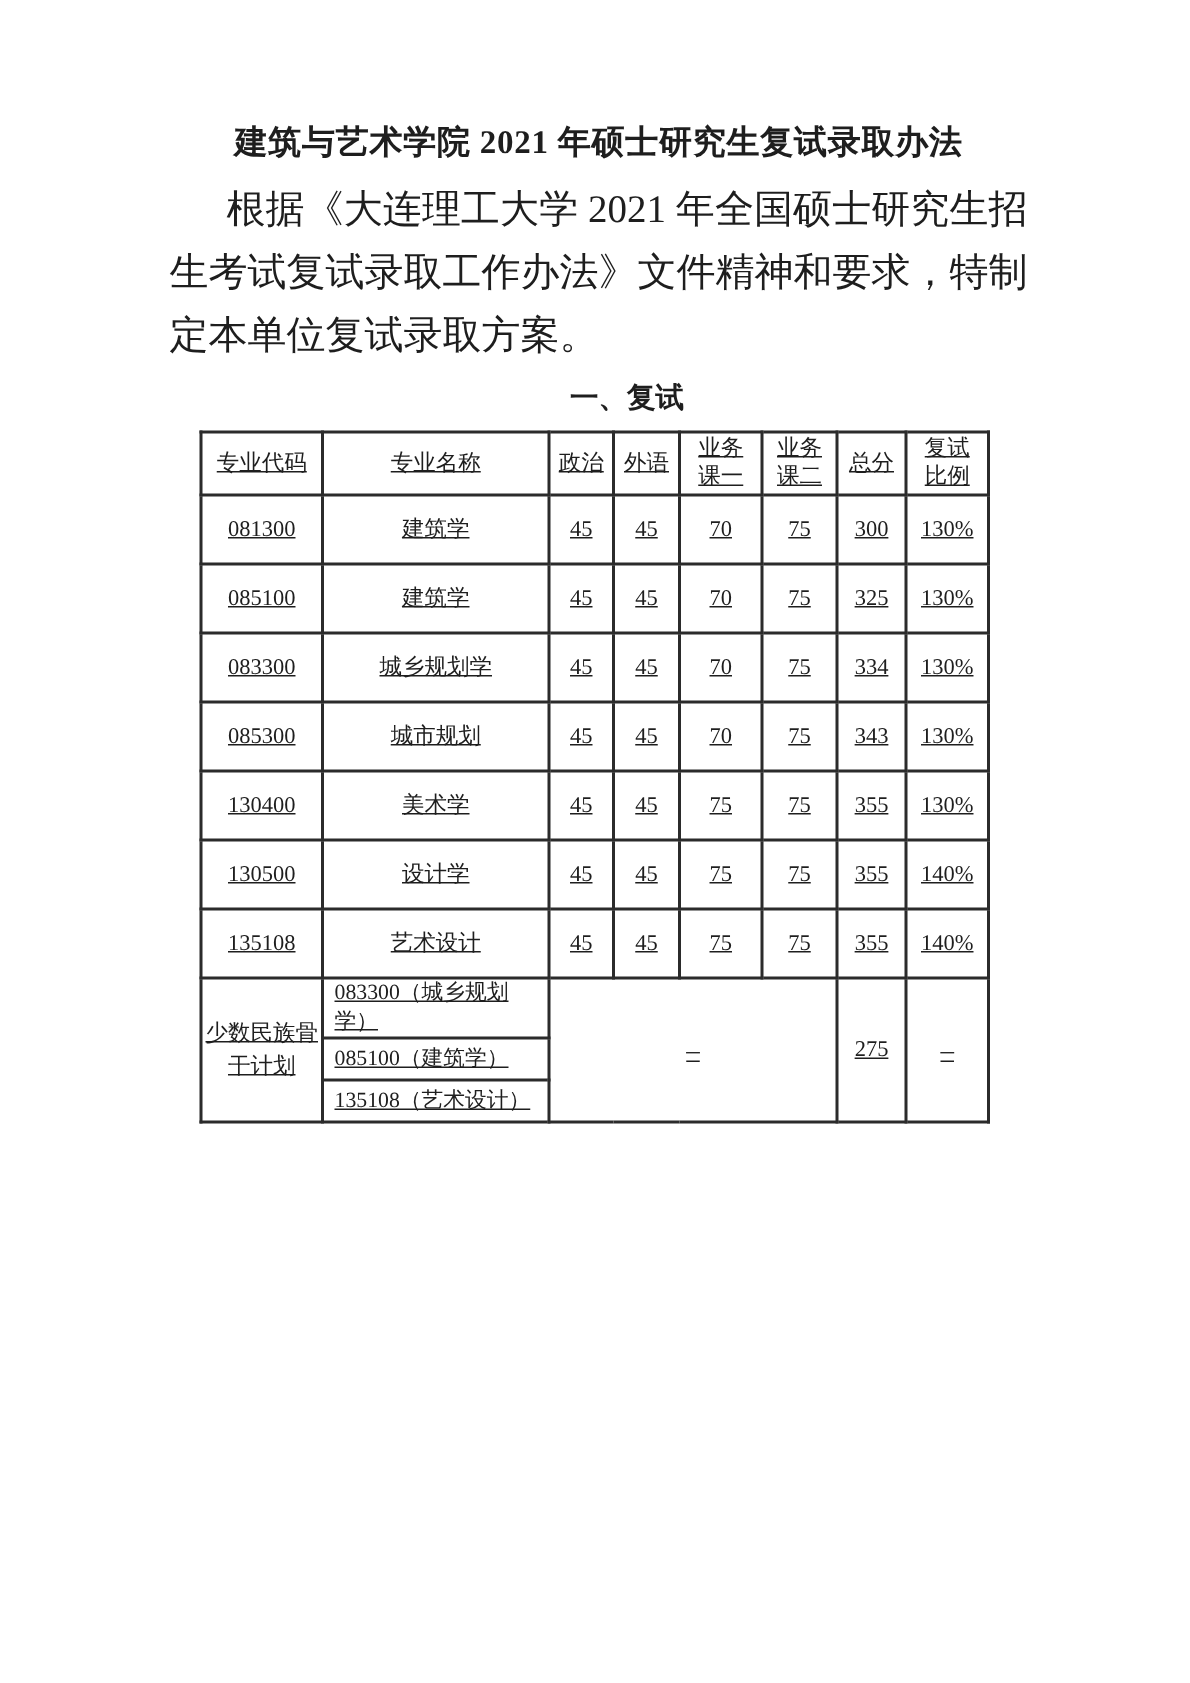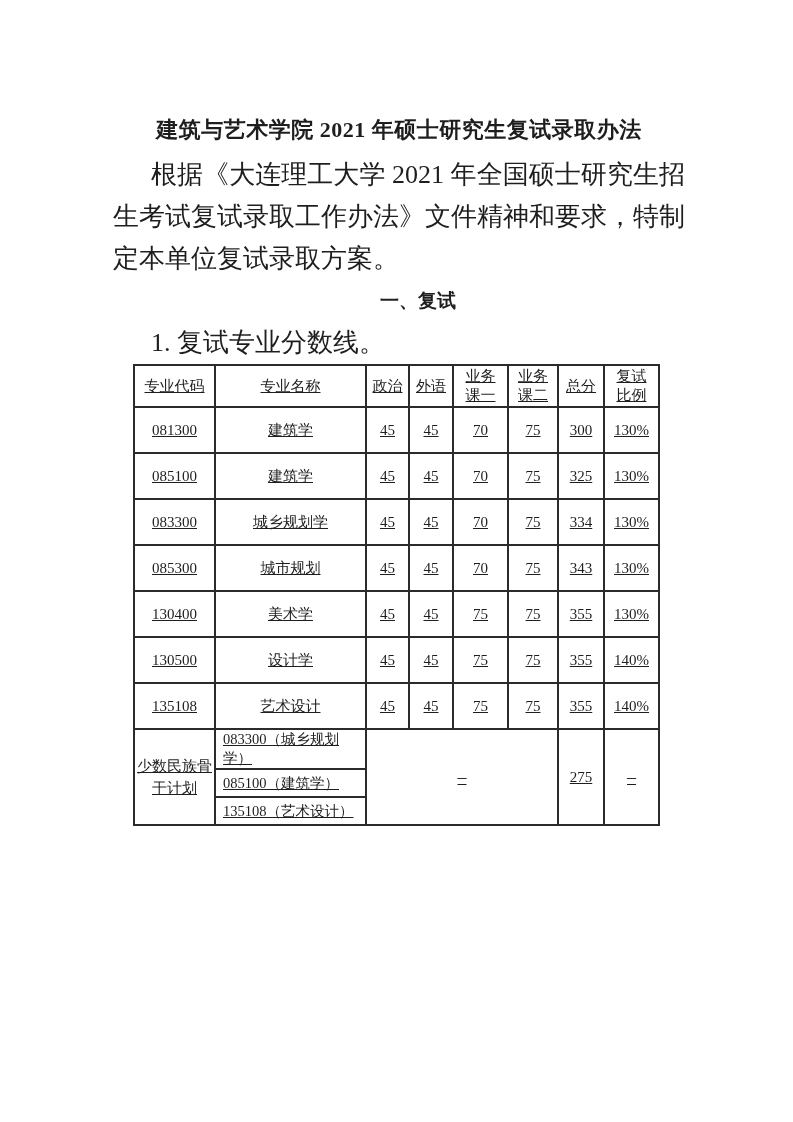--- a/index.html
+++ b/index.html
@@ -11,21 +11,21 @@
     width: 793px;
     height: 1122px;
     font-family: "Liberation Serif", "DejaVu Serif", serif;
     color: #1e1e1e;
     overflow: hidden;
   }
   .page {
     box-sizing: border-box;
     width: 793px;
     height: 950px;
-    padding: 115px 108px 0 113px;
+    padding: 80px 108px 0 113px;
     background: #ffffff;
   }
   .doc-title {
     font-size: 22px;
     font-weight: bold;
     text-align: center;
     margin: 0 0 9px 0;
     line-height: 30px;
     letter-spacing: 0.5px;
   }
@@ -86,21 +86,20 @@
 
   <h1 class="doc-title">建筑与艺术学院 2021 年硕士研究生复试录取办法</h1>
 
   <p class="para indent">根据《大连理工大学 2021 年全国硕士研究生招生考试复试录取工作办法》文件精神和要求，特制定本单位复试录取方案。</p>
 
   <h2 class="heading">一、复试</h2>
 
 
 
 
-  <p class="para indent">1. 复试专业分数线。</p>
 
   <table class="score">
     <colgroup>
       <col style="width:81px">
         <col style="width:151px">
         <col style="width:43px">
         <col style="width:44px">
       <col style="width:55px">
         <col style="width:50px">
         <col style="width:46px">

